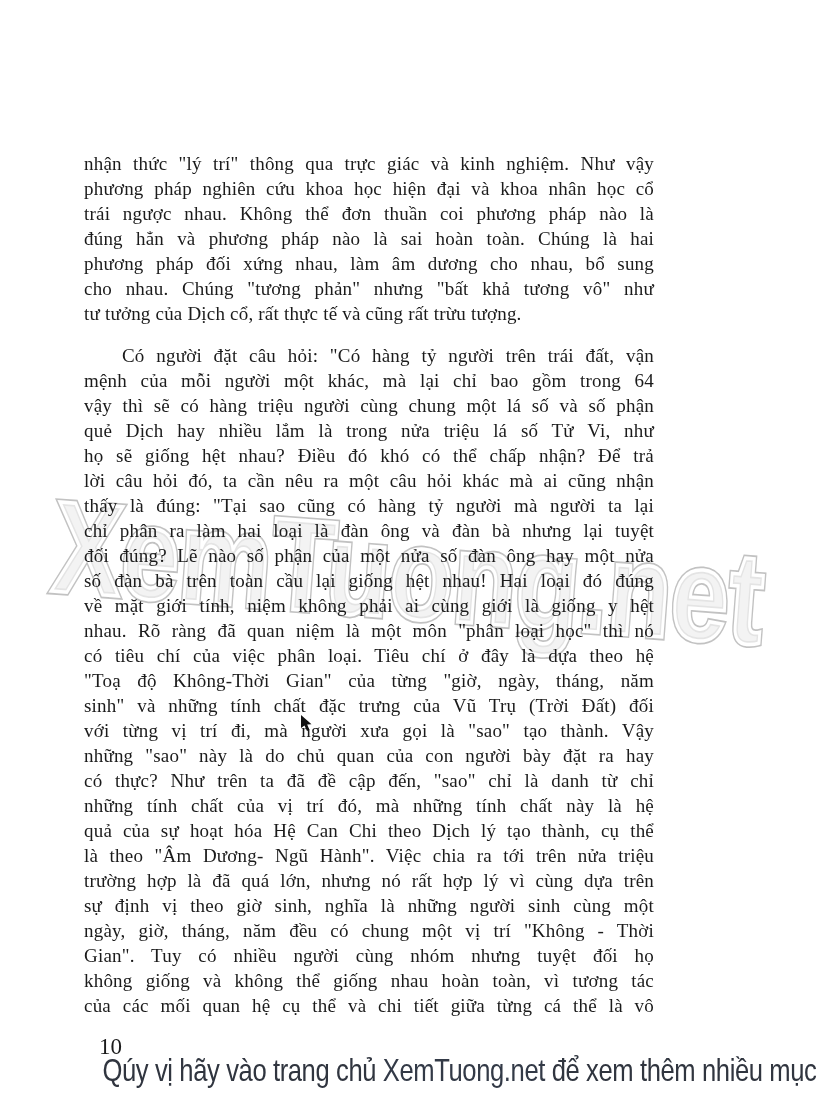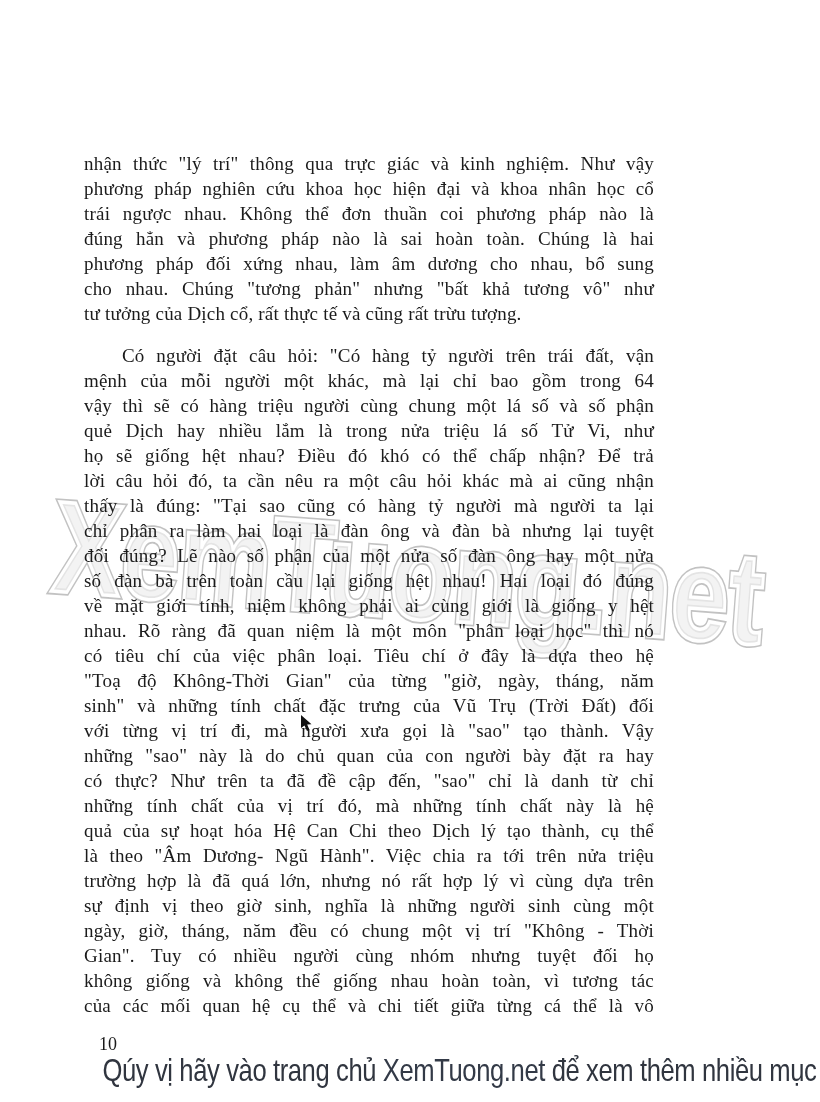--- a/index.html
+++ b/index.html
@@ -45,21 +45,21 @@
     left:300px; top:715px;
     width:14px; height:18px;
     z-index:3;
   }
 
   .page-number {
     position:absolute;
     left:99px; top:1034px;
     z-index:1;
     font-family:"Liberation Serif", serif;
-    font-size:18px;
+    font-size:23px;
     color:#1b1b1b;
   }
 
   .footer {
     position:absolute;
     left:0; top:1052px;
     width:820px;
     z-index:2;
     display:flex;
     justify-content:flex-start;

